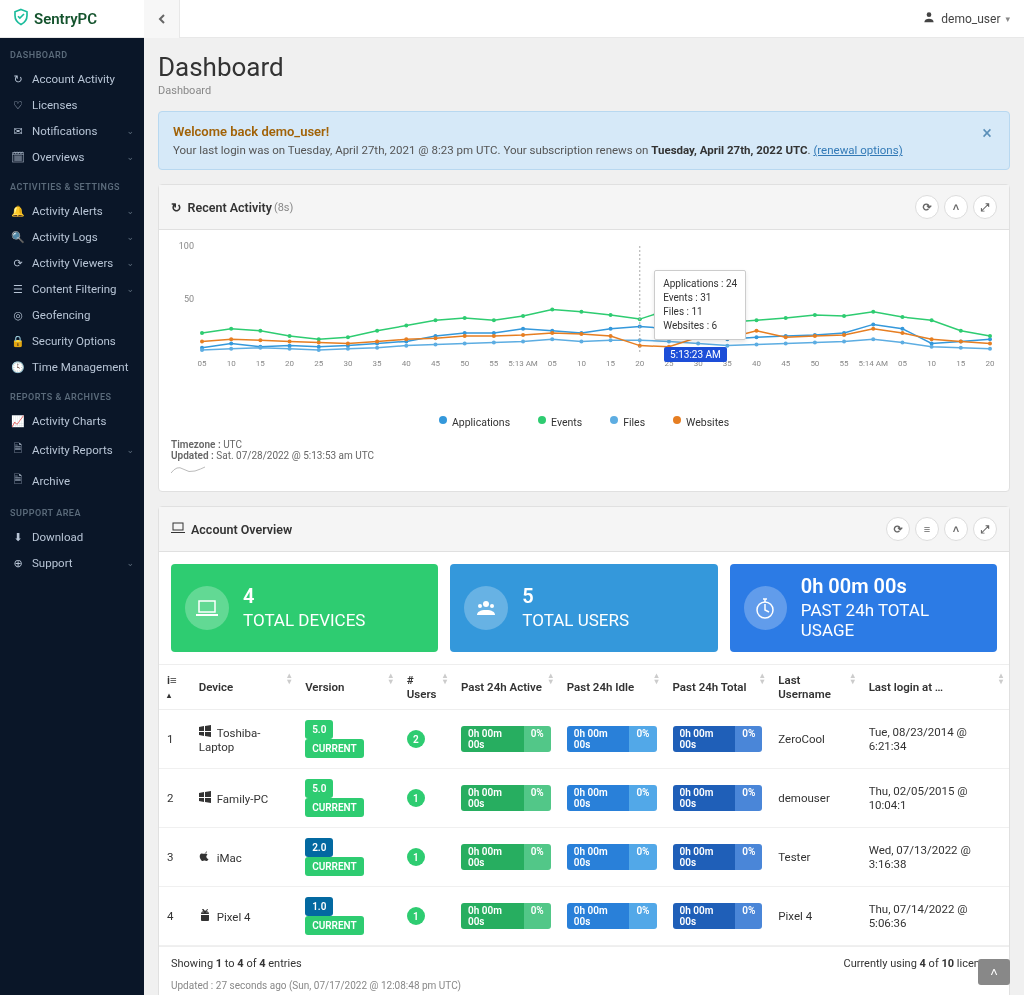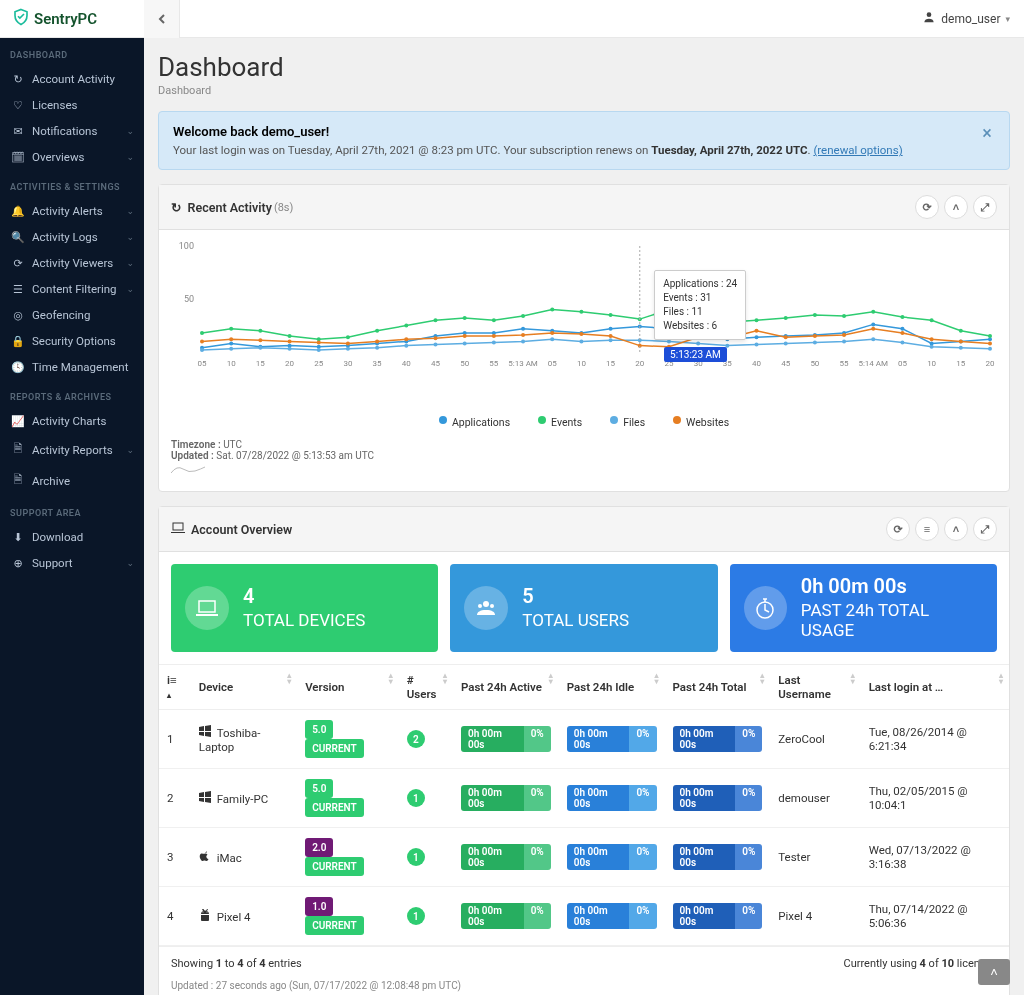--- a/index.html
+++ b/index.html
@@ -19,21 +19,21 @@
 .logo-shield { display:inline-block; margin-right: 4px; }
 .collapse-btn { width: 36px; height: 38px; display: flex; align-items: center; justify-content: center; background: #f7f7f7; border-right: 1px solid #e8e8e8; cursor: pointer; color: #888; }
 .user-menu { margin-left: auto; padding: 0 14px; display: flex; align-items: center; gap: 5px; cursor: pointer; color: #444; font-size: 12px; }
 
 
 .main { flex: 1; padding: 52px 14px 60px; overflow-y: auto; background: #f0f0f0; position: relative; }
 .page-title { font-size: 26px; font-weight: 400; color: #333; margin-bottom: 2px; }
 .breadcrumb { font-size: 11px; color: #888; margin-bottom: 14px; }
 
 .alert { background: #d6e9f8; border: 1px solid #b8d8f0; border-radius: 4px; padding: 12px 14px; position: relative; margin-bottom: 14px; }
-.alert-title { color: #000000; font-weight: 600; font-size: 13px; margin-bottom: 4px; }
+.alert-title { color: #a16207; font-weight: 600; font-size: 13px; margin-bottom: 4px; }
 .alert-body { font-size: 11.5px; color: #555; }
 .alert-body strong { color: #333; }
 .alert-link { color: #337ab7; }
 .alert-close { position: absolute; right: 12px; top: 10px; width: 20px; height: 20px; display: flex; align-items: center; justify-content: center; color: #5a8fb8; cursor: pointer; font-size: 18px; }
 
 .card { background: #fff; border: 1px solid #e0e0e0; border-radius: 4px; margin-bottom: 14px; }
 .card-header { background: #f5f5f5; padding: 10px 12px; border-bottom: 1px solid #e0e0e0; display: flex; align-items: center; font-size: 12.5px; font-weight: 600; color: #333; }
 .card-header .icon { margin-right: 6px; }
 .card-header .age { font-weight: 400; color: #888; margin-left: 2px; font-size: 11px; }
 .card-actions { margin-left: auto; display: flex; gap: 5px; }
@@ -62,21 +62,21 @@
 .tile-value { font-size: 20px; font-weight: 600; line-height: 1; }
 .tile-label { font-size: 17px; font-weight: 400; margin-top: 4px; }
 
 
 table { width: 100%; border-collapse: collapse; font-size: 11.5px; }
 thead th { text-align: left; padding: 8px 8px; border-top: 1px solid #eee; border-bottom: 1px solid #eee; font-weight: 600; color: #333; font-size: 11.5px; position: relative; }
 thead th .sort { color: #ccc; font-size: 8px; position: absolute; right: 6px; top: 8px; line-height: 0.8; }
 tbody td { padding: 10px 8px; border-bottom: 1px solid #f0f0f0; vertical-align: middle; }
 .badge { display: inline-block; padding: 4px 7px; border-radius: 3px; color: #fff; font-size: 10px; font-weight: 600; }
 .badge-green { background: #2ecc71; }
-.badge-olive { background: #701a75; }
+.badge-olive { background: #0369a1; }
 .badge-round { border-radius: 50%; width: 18px; height: 18px; padding: 0; display: inline-flex; align-items: center; justify-content: center; }
 .pill-group { display: inline-flex; border-radius: 3px; overflow: hidden; }
 .pill-group span { padding: 2px 7px; color: #fff; font-size: 10px; font-weight: 600; }
 .pill-green .p1 { background: #27ae60; } .pill-green .p2 { background: #52c788; }
 .pill-blue .p1 { background: #2980d9; } .pill-blue .p2 { background: #52a8e8; }
 .pill-dblue .p1 { background: #1f5fb8; } .pill-dblue .p2 { background: #4a86d8; }
 .table-footer { display: flex; justify-content: space-between; padding: 10px 12px; border-top: 1px solid #eee; font-size: 11px; color: #333; }
 .table-footer .updated { font-size: 10px; color: #888; margin-top: 10px; }
 
 
@@ -493,21 +493,21 @@
                 </span></td>
     <td><span class="pill-group pill-blue">
                   <span class="p1">0h 00m 00s</span>
                   <span class="p2">0%</span>
                 </span></td>
     <td><span class="pill-group pill-dblue">
                   <span class="p1">0h 00m 00s</span>
                   <span class="p2">0%</span>
                 </span></td>
     <td>ZeroCool</td>
-    <td>Tue, 08/26/2014 @ 6:21:34</td>
+    <td>Tue, 08/23/2014 @ 6:21:34</td>
             </tr>
             <tr>
     <td>2</td>
     <td><span class="dev-icon"><svg width="12" height="12" viewBox="0 0 12 12">
                     <path fill="#333" d="M0 2l5-1v5H0zM6 1l6-1v6H6zM0 7h5v4l-5-1zM6 7h6v5l-6-1z"></path>
                   </svg></span>Family-PC</td>
     <td><span class="badge badge-green">5.0</span> <span class="badge badge-green">CURRENT</span></td>
     <td><span class="badge badge-green badge-round">1</span></td>
     <td><span class="pill-group pill-green">
                   <span class="p1">0h 00m 00s</span>

